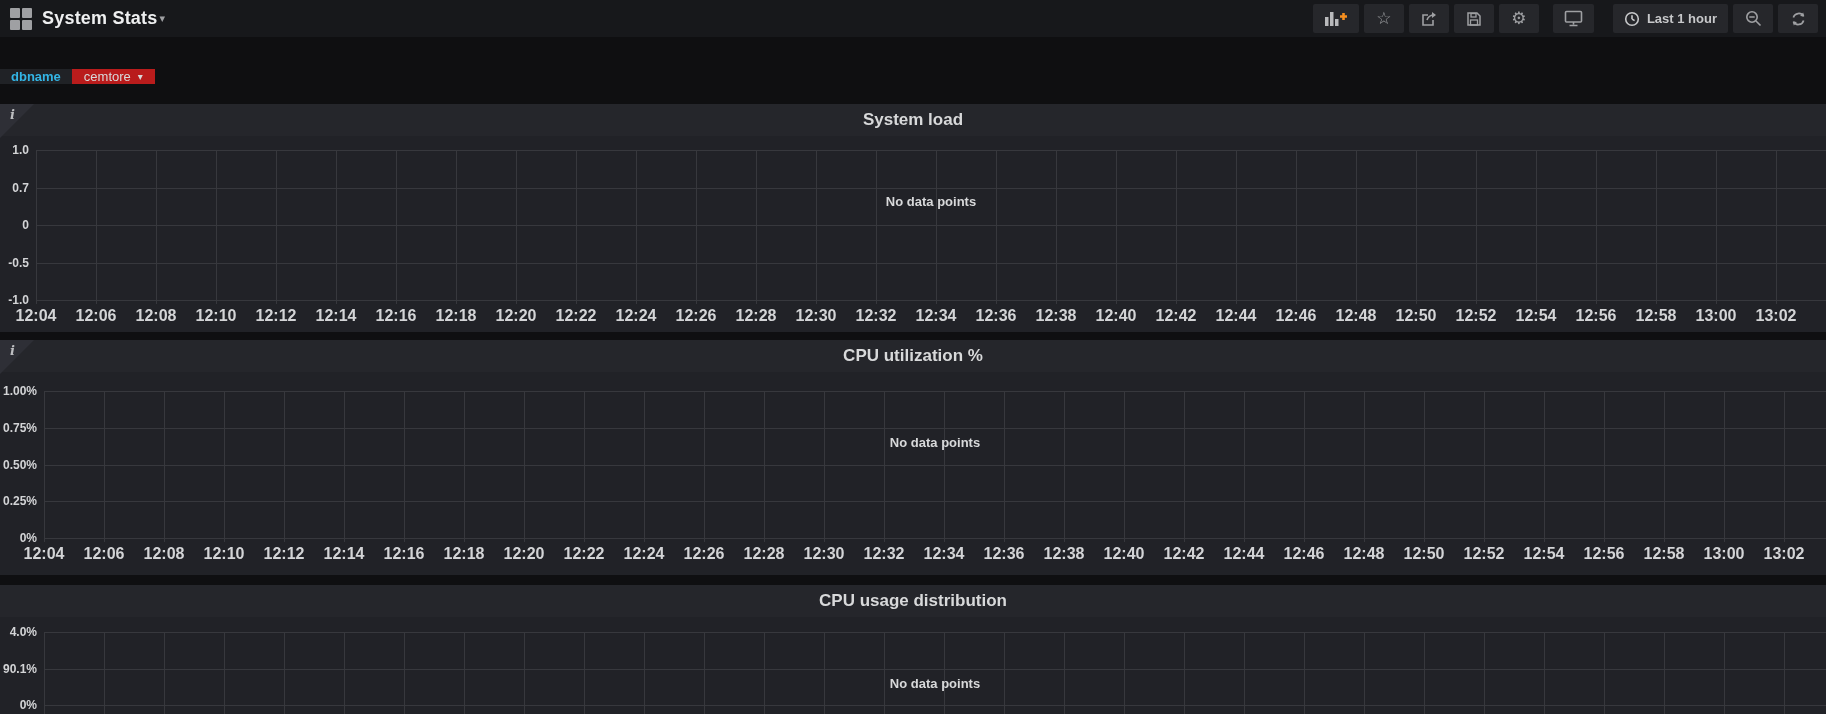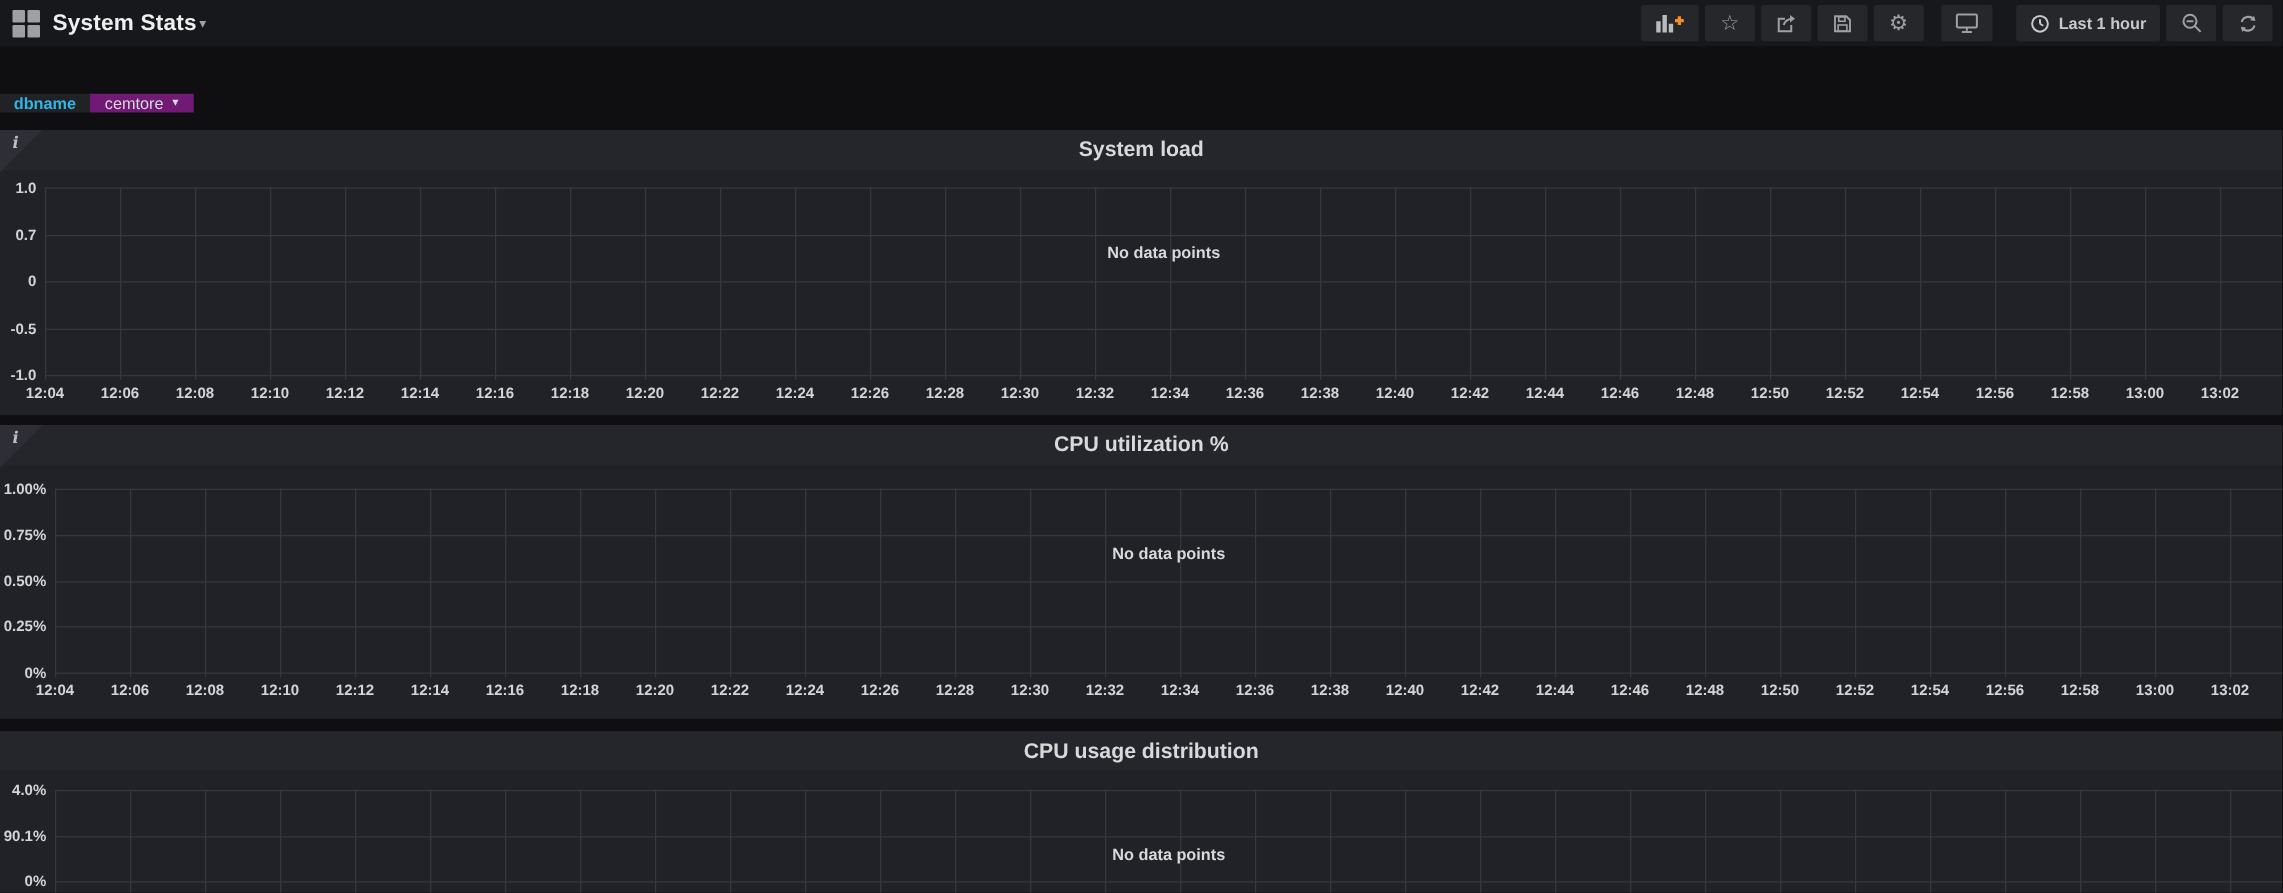--- a/index.html
+++ b/index.html
@@ -31,28 +31,28 @@
     display:flex; align-items:center; justify-content:center; gap:7px;
     color:#9fa0a3; cursor:pointer;
   }
   .nav-btn svg { display:block; }
   .nav-btn.glyph { font-size:17px; line-height:1; }
   .gap-l { margin-left:9px; }
   .gap-xl { margin-left:14px; }
   .time-text { font-size:13px; font-weight:bold; color:#c7c8ca; }
 
   
-  .submenu { position:absolute; top:62px; left:0; display:flex; align-items:flex-end; height:28px; }
+  .submenu { position:absolute; top:62px; left:0; display:flex; align-items:center; height:28px; }
   .var-label {
     background:#202226; color:#33b5e5;
     font-size:13px; font-weight:bold;
     display:flex; align-items:center; padding:0 11px;
   }
   .var-value {
-    background:#701a75; color:#d8d9da;
+    background:#b91c1c; color:#d8d9da;
     font-size:13px; display:flex; align-items:center; gap:7px;
     padding:0 12px; cursor:pointer;
   }
   .var-value .caret { font-size:10px; color:#d8d9da; }
 
   
   .panel { position:absolute; left:0; right:0; background:#212227; }
   #panel-0 { top:104px; height:228px; }
   #panel-1 { top:340px; height:235px; }
   #panel-2 { top:585px; height:235px; }
@@ -83,21 +83,21 @@
 
   .vline { position:absolute; top:0; bottom:0; width:1px; background:#37383d; }
   .hline { position:absolute; left:0; right:0; height:1px; background:#37383d; }
   .ylabel {
     position:absolute; right:100%; padding-right:7px;
     transform:translateY(-50%);
     font-size:12px; font-weight:bold; color:#d3d4d6; white-space:nowrap;
   }
   .xlabel {
     position:absolute; transform:translateX(-50%);
-    font-size:12px; font-weight:bold; color:#d3d4d6; white-space:nowrap;
+    font-size:16px; font-weight:bold; color:#d3d4d6; white-space:nowrap;
   }
   .nodata {
     position:absolute; left:50%; top:44px; transform:translateX(-50%);
     font-size:13px; font-weight:bold; color:#d8d9da; z-index:2;
   }
 </style>
 </head>
 <body>
 
 <div class="navbar">

